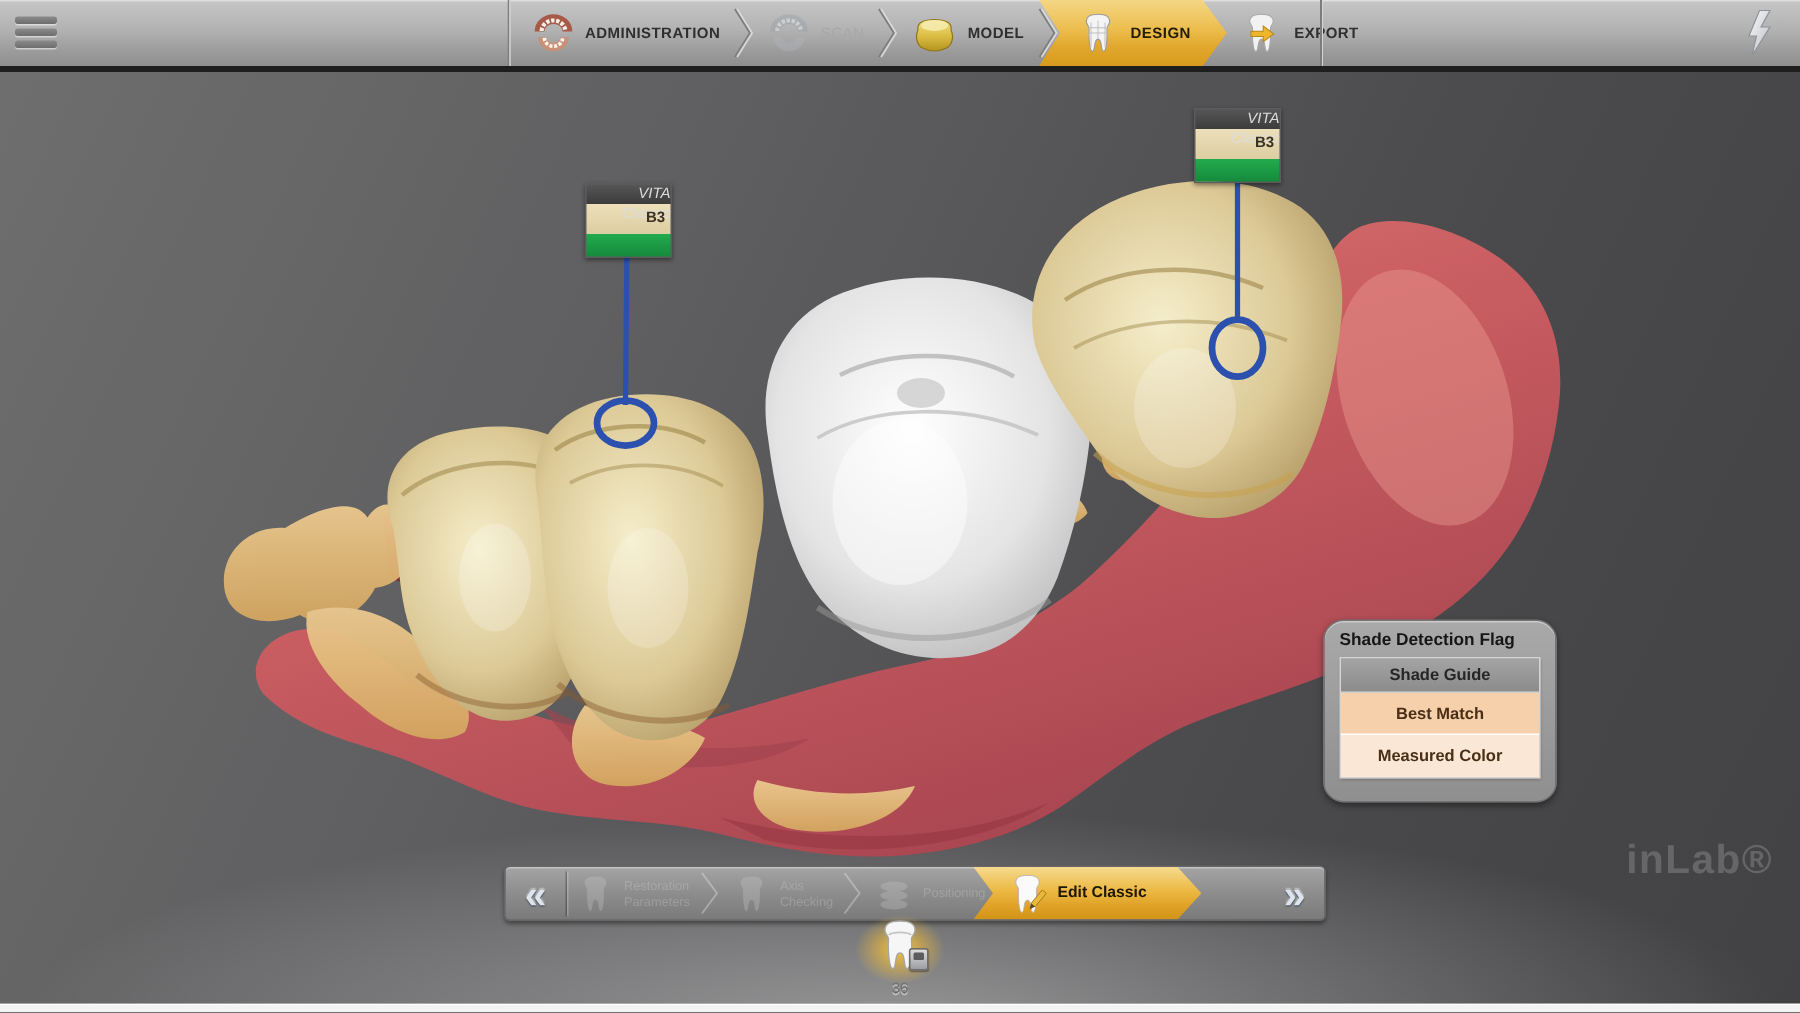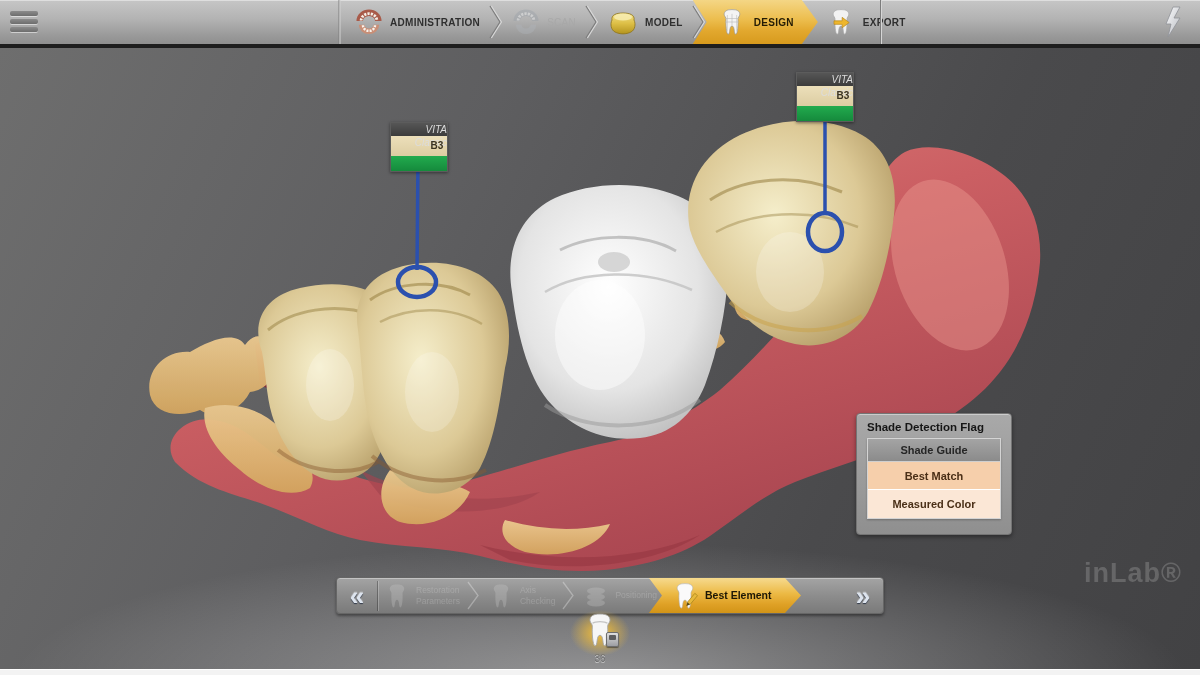--- a/index.html
+++ b/index.html
@@ -45,21 +45,21 @@
   
   .flag { position:absolute; width:58px; border:1px solid #5c5c5c; box-shadow:0 1px 3px rgba(0,0,0,.45);
     z-index:6; cursor:pointer; }
   .flag-sys { height:13px; line-height:13px; text-align:right; font-size:10px; color:#dcdcdc;
     background:linear-gradient(180deg,#565656,#3c3c3c);font-style:italic; }
   .flag-shade { height:20px; line-height:20px; text-align:center; font-size:10px; font-weight:bold; color:#3a3322;
     background:linear-gradient(180deg,#ecdfba,#dccda2);padding-left:36px; }
   .flag-green { height:15px; background:linear-gradient(180deg,#22ab4e,#158a3c); }
 
   
-  .shade-panel { position:absolute; left:856px; top:365px; width:156px; height:122px; border-radius:4px;
+  .shade-panel { position:absolute; left:882px; top:365px; width:156px; height:122px; border-radius:14px;
     background:linear-gradient(180deg,#a9a9a9,#8f8f8f); border:1px solid #747474;
     box-shadow:inset 0 1px 0 rgba(255,255,255,.4), 0 2px 4px rgba(0,0,0,.4); z-index:7; }
   .sp-title { padding:7px 10px 5px 10px; font-size:11.5px; font-weight:bold; color:#161616; }
   .sp-box { margin:0 10px; border:1px solid #d4d4d4; box-shadow:0 1px 2px rgba(0,0,0,.25); }
   .sp-row { text-align:center; font-weight:bold; cursor:pointer; }
   .sp-row.header { height:23px; line-height:23px; font-size:11px; color:#262626;
     background:linear-gradient(180deg,#a4a4a4,#8b8b8b); border-bottom:1px solid #cfcfcf; }
   .sp-row.best { height:28px; line-height:28px; font-size:11px; color:#4a2f17;
     background:#f6cfab; border-bottom:1px solid #fff; }
   .sp-row.measured { height:28px; line-height:28px; font-size:11px; color:#4a2f17; background:#fbe7d6; }
@@ -330,21 +330,21 @@
       </div>
 
       <div class="bstep active">
         <svg width="28" height="28" viewBox="0 0 24 24">
           <path d="M6.2,7.6 C4.3,5.2 5.6,2.2 9,1.6 C10.6,1.3 13.4,1.3 15,1.6 C18.4,2.2 19.7,5.2 17.8,7.6 C17.3,8.3 17,9.2 17.1,10.1 C17.4,13 17,22.5 15.2,22.5 C13.4,22.5 14.6,15.5 12,15.5 C9.4,15.5 10.6,22.5 8.8,22.5 C7,22.5 6.6,13 6.9,10.1 C7,9.2 6.7,8.3 6.2,7.6 Z" fill="#fafafa" stroke="#b0b0b0" stroke-width=".5"></path>
           <g transform="rotate(40 17 16)">
               <rect x="15.6" y="9" width="3" height="10" fill="#e7b93c" stroke="#9c7a14" stroke-width=".5"></rect>
               <polygon points="15.6,19 18.6,19 17.1,22" fill="#5c4a12"></polygon>
             </g>
         </svg>
-        <span class="blbl">Best Element</span>
+        <span class="blbl">Edit Classic</span>
       </div>
 
       <div class="navbtn" style="margin-left:auto">»</div>
     </div>
 
     <div class="tsel">
       <div class="glow"></div>
       <svg class="ticon" width="38" height="36" viewBox="0 0 24 24">
         <path d="M6.2,7.6 C4.3,5.2 5.6,2.2 9,1.6 C10.6,1.3 13.4,1.3 15,1.6 C18.4,2.2 19.7,5.2 17.8,7.6 C17.3,8.3 17,9.2 17.1,10.1 C17.4,13 17,22.5 15.2,22.5 C13.4,22.5 14.6,15.5 12,15.5 C9.4,15.5 10.6,22.5 8.8,22.5 C7,22.5 6.6,13 6.9,10.1 C7,9.2 6.7,8.3 6.2,7.6 Z" fill="#f6f6f6" stroke="#a6a6a6" stroke-width=".6"></path>
         <path d="M7,7.5 C9,6 15,6 17,7.5" stroke="#c4c4c4" stroke-width=".8" fill="none"></path>

